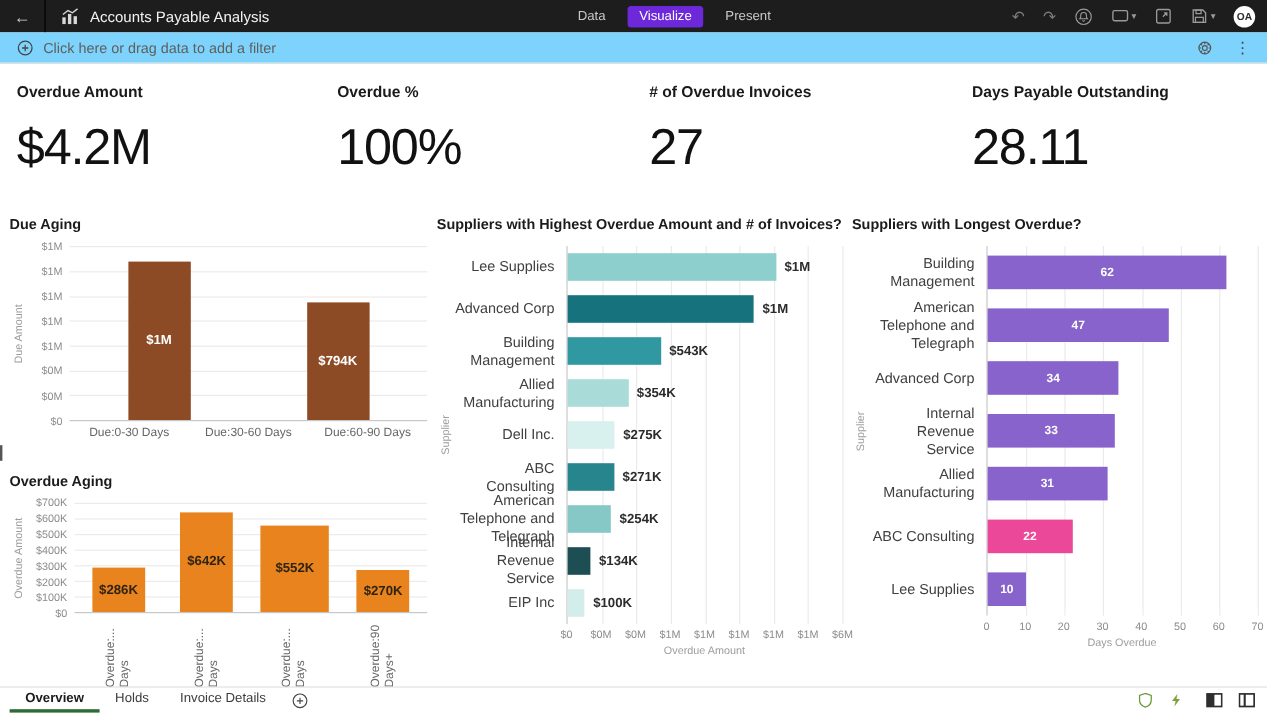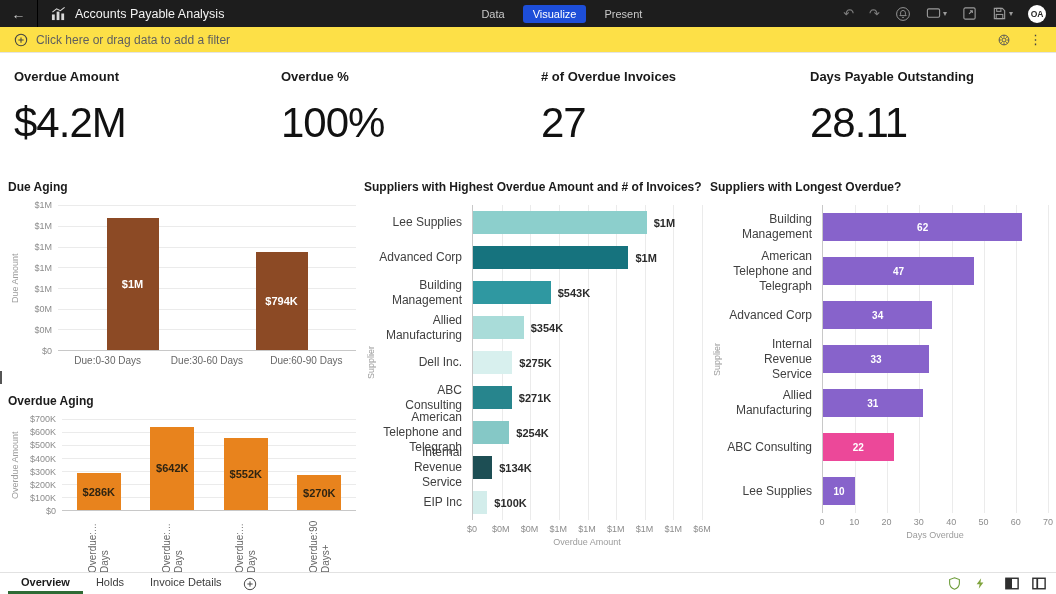--- a/index.html
+++ b/index.html
@@ -8,30 +8,30 @@
   .app { width:1056px; height:594px; display:flex; flex-direction:column; position:relative; }
 
   
   .topbar { height:27px; background:#1d1d1d; display:flex; align-items:center; flex:0 0 27px; }
   .back-btn { width:38px; height:100%; display:flex; align-items:center; justify-content:center;
     color:#cfcfcf; font-size:14px; border-right:1px solid #000; cursor:pointer; }
   .logo { margin:0 9px 0 13px; display:flex; align-items:center; }
   .app-title { font-size:12.5px; color:#f2f2f2; }
   .topnav { display:flex; align-items:center; gap:16px; margin-left:255px; font-size:11px; color:#c9c9c9; }
   .topnav .navitem { cursor:pointer; padding:3px 2px; }
-  .topnav .navitem.active { background:#1d4ed8; color:#fff; border-radius:3px; padding:3px 10px; }
+  .topnav .navitem.active { background:#6d28d9; color:#fff; border-radius:3px; padding:3px 10px; }
   .top-actions { margin-left:auto; margin-right:10px; display:flex; align-items:center; gap:15px; color:#9a9a9a; }
   .ticon { font-size:13px; line-height:1; cursor:pointer; display:flex; align-items:center; gap:2px; }
   .caret { font-size:8px; color:#9a9a9a; }
   .avatar { width:18px; height:18px; border-radius:50%; background:#fff; color:#2b2b2b;
     font-size:8.5px; font-weight:bold; display:flex; align-items:center; justify-content:center; cursor:pointer; }
 
   
   .filterbar { height:26px; flex:0 0 26px; display:flex; align-items:center; gap:8px;
-    padding:0 14px; border-bottom:1px solid #e4e4e4; background:#fde047; }
+    padding:0 14px; border-bottom:1px solid #e4e4e4; background:#7dd3fc; }
   .filter-text { font-size:12px; color:#5f5f5f; cursor:pointer; }
   .filter-right { margin-left:auto; display:flex; align-items:center; gap:18px; color:#444; }
   .kebab { font-size:13px; color:#444; cursor:pointer; }
 
   
   main { flex:1 1 auto; overflow:hidden; position:relative; }
   .kpi-row { display:grid; grid-template-columns:267px 260px 269px 1fr; padding:16px 0 0 14px; }
   .kpi-label { font-size:13px; font-weight:bold; color:#1a1a1a; margin-bottom:16px; }
   .kpi-value { font-size:42px; color:#111; letter-spacing:-1px; line-height:1.1; }
 
@@ -254,21 +254,21 @@
                     <div class="vbar" style="width: 44px; height: 40.8571%; background: rgb(232, 131, 29);">
                       <span style="color: rgb(47, 36, 18);">$286K</span>
                     </div>
                   </div>
                   <div class="vcell">
                     <div class="vbar" style="width: 44px; height: 91.7143%; background: rgb(232, 131, 29); text-align: right;">
                       <span style="color: rgb(47, 36, 18);">$642K</span>
                     </div>
                   </div>
                   <div class="vcell">
-                    <div class="vbar" style="width: 44px; height: 78.8571%; background: rgb(232, 131, 29);">
+                    <div class="vbar" style="width: 57px; height: 78.8571%; background: rgb(232, 131, 29);">
                       <span style="color: rgb(47, 36, 18);">$552K</span>
                     </div>
                   </div>
                   <div class="vcell">
                     <div class="vbar" style="width: 44px; height: 38.5714%; background: rgb(232, 131, 29);">
                       <span style="color: rgb(47, 36, 18);">$270K</span>
                     </div>
                   </div>
                 </div>
               </div>

